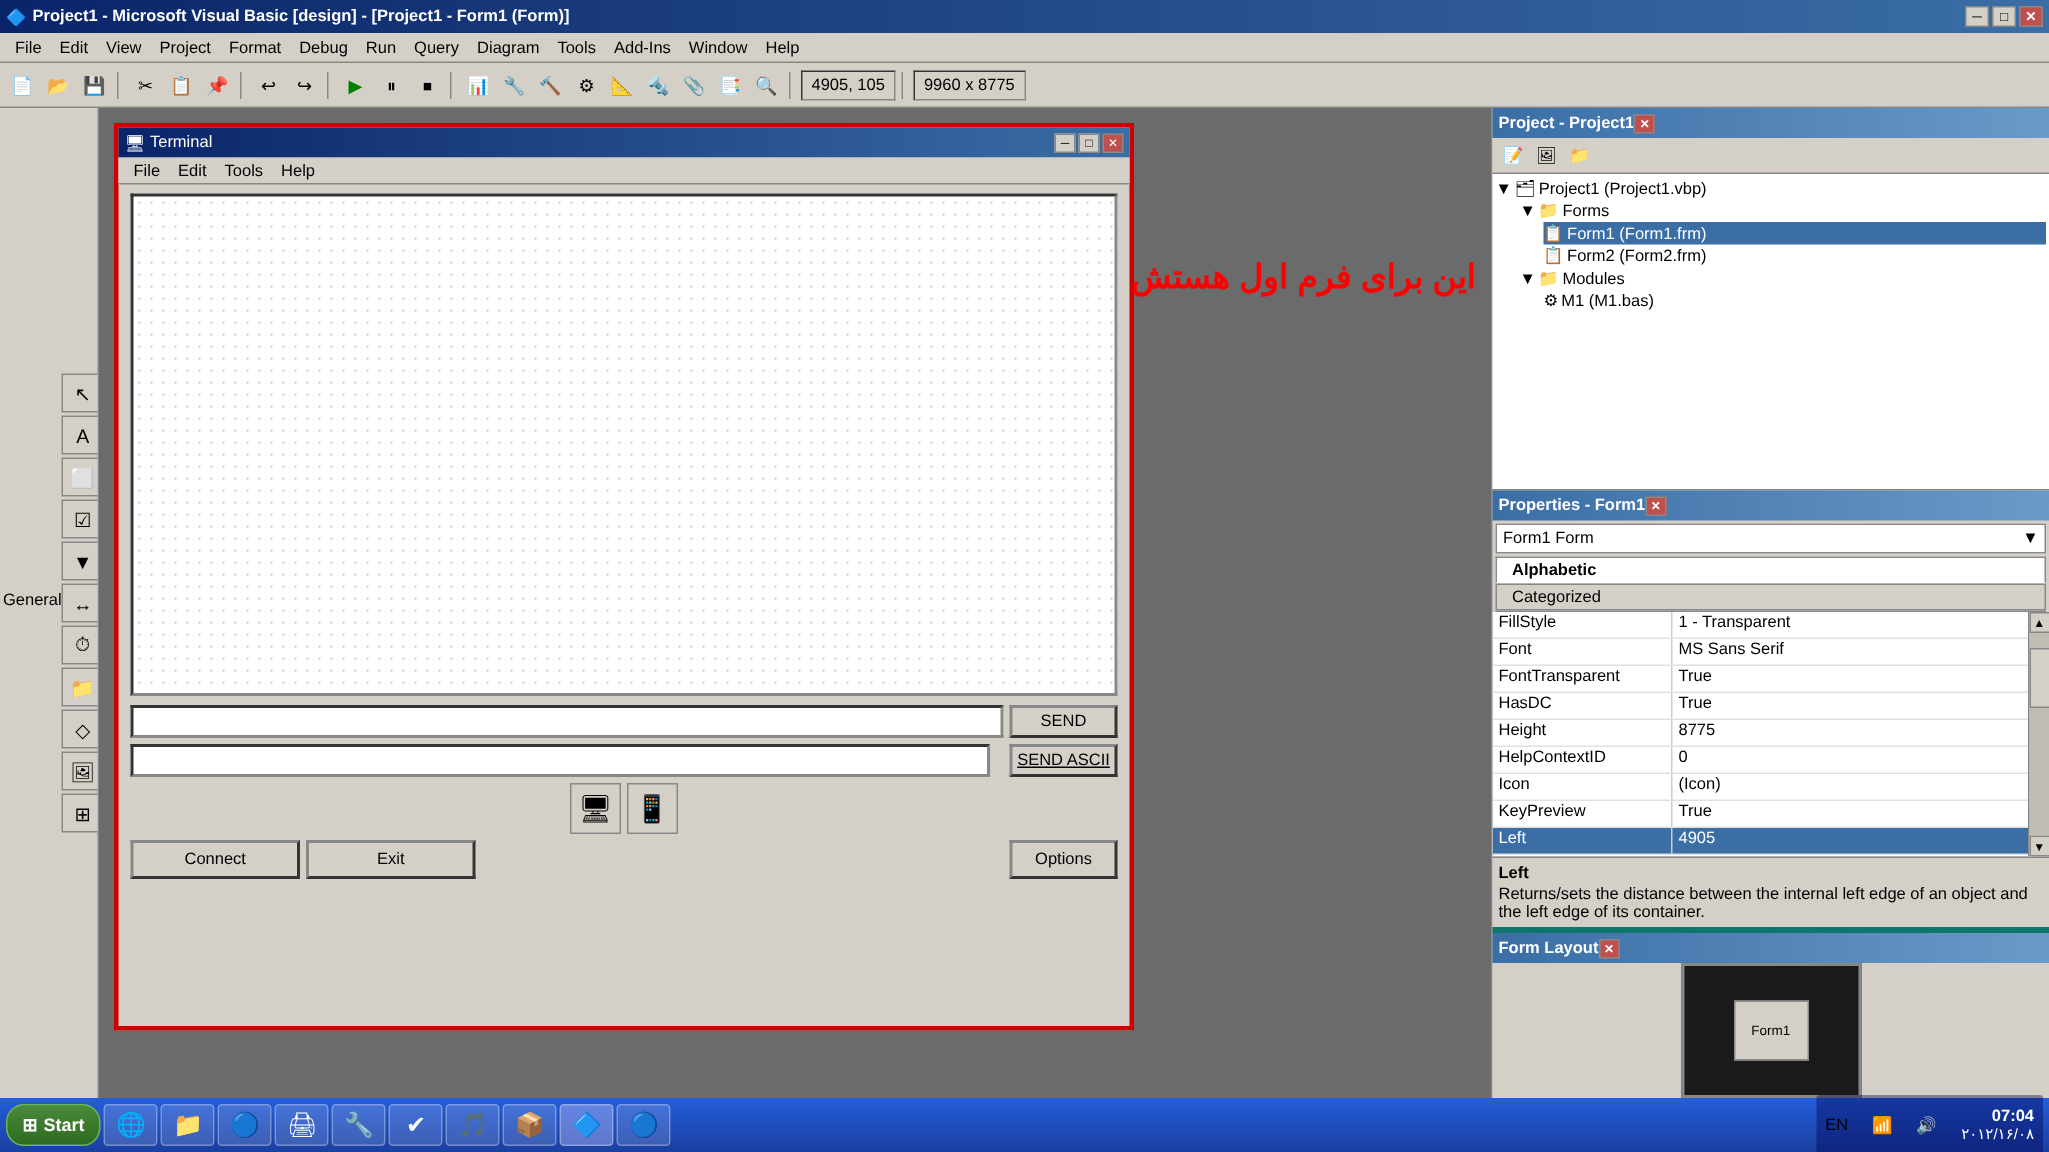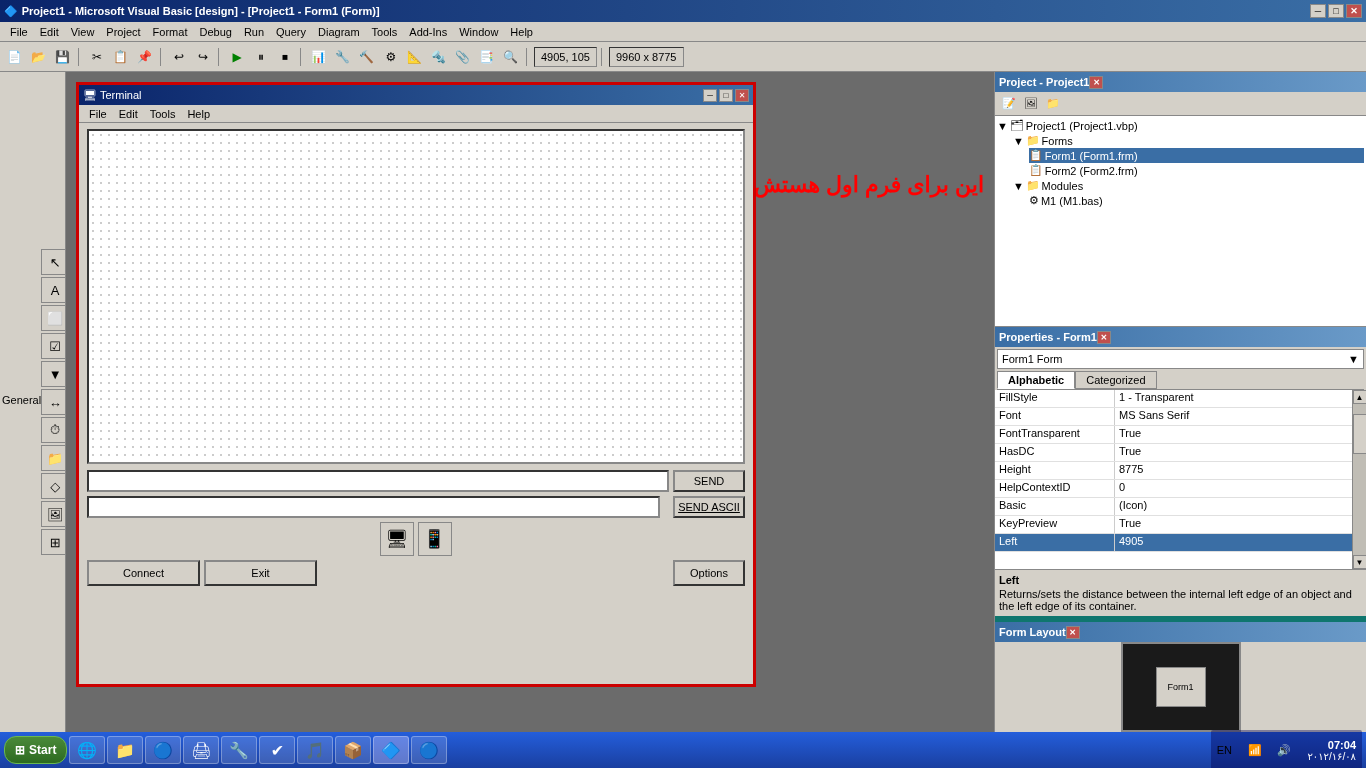--- a/index.html
+++ b/index.html
@@ -318,40 +318,41 @@
       white-space: nowrap;
       font-size: 11px;
     }
     .tree-item.selected { background: #3a6ea5; color: white; }
     .tree-indent { margin-left: 16px; }
     .tree-indent2 { margin-left: 32px; }
 
     
     .props-panel {
       height: 300px;
-      border-bottom: 6px solid #0f766e;
+      border-bottom: 4px solid #0f766e;
       display: flex;
       flex-direction: column;
     }
     .props-selector {
       height: 20px;
       background: white;
       border: 1px solid #888;
       margin: 2px;
       font-size: 11px;
       display: flex;
       align-items: center;
       padding: 0 4px;
       justify-content: space-between;
     }
     .props-tabs {
       display: flex;
       gap: 0;
       border-bottom: 1px solid #888;
       margin: 0 2px;
+      flex-direction: column;
     }
     .props-tab {
       padding: 2px 10px;
       border: 1px solid #888;
       cursor: pointer;
       font-size: 11px;
       background: #d4d0c8;
     }
     .props-tab.active {
       background: white;
@@ -734,21 +735,21 @@
             </div>
             <div class="props-row">
               <div class="props-key">Height</div>
               <div class="props-val">8775</div>
             </div>
             <div class="props-row">
               <div class="props-key">HelpContextID</div>
               <div class="props-val">0</div>
             </div>
             <div class="props-row">
-              <div class="props-key">Basic</div>
+              <div class="props-key">Icon</div>
               <div class="props-val">(Icon)</div>
             </div>
             <div class="props-row">
               <div class="props-key">KeyPreview</div>
               <div class="props-val">True</div>
             </div>
             <div class="props-row selected">
               <div class="props-key">Left</div>
               <div class="props-val">4905</div>
             </div>

